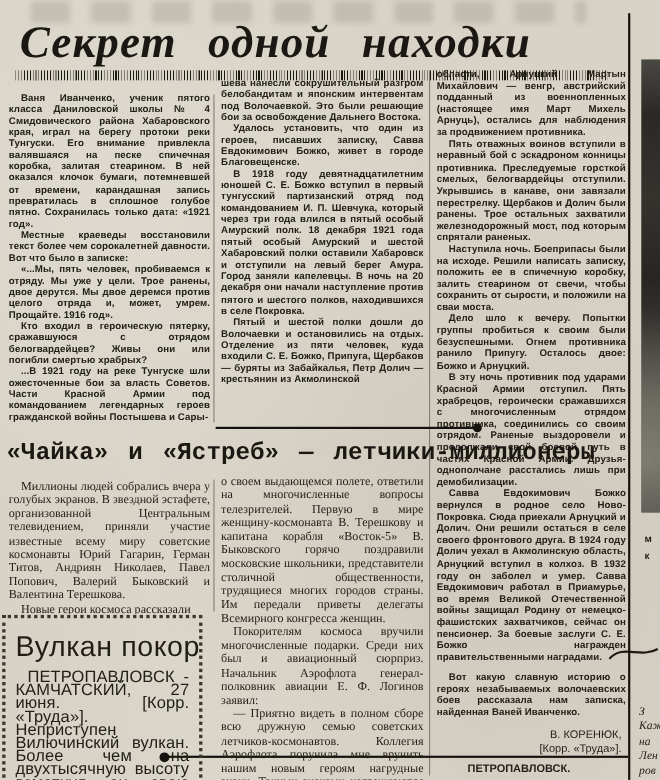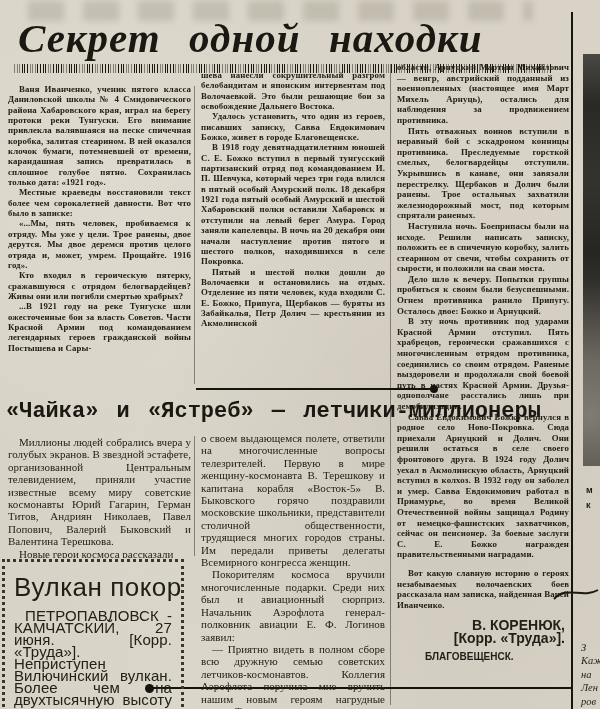--- a/index.html
+++ b/index.html
@@ -39,31 +39,31 @@
   .endrule{position:absolute;height:2px;background:#15130f;}
   .endrule.dot-r::after{content:"";position:absolute;right:-2px;top:-3px;width:8px;height:8px;border-radius:50%;background:#15130f;}
   .endrule.dot-l::before{content:"";position:absolute;left:-2px;top:-3px;width:9px;height:9px;border-radius:50%;background:#15130f;}
   .rule-top{left:196px;top:388px;width:240px;}
   .rule-bottom{left:147px;top:687px;width:424px;}
   
   section{position:absolute;overflow:hidden;}
   p{margin:0;text-align:justify;text-indent:11px;}
   p.cont{text-indent:0;}
   .sans-body p{
-    font-family:Liberation Serif, serif;font-weight:700;
+    font-family:Liberation Sans, sans-serif;font-weight:700;
     font-size:8.8px;line-height:10.35px;letter-spacing:.1px;color:#23201a;
   }
   .a1c1{left:8px;top:84px;width:183px;height:306px;}
   .a1c2{left:201px;top:70px;width:184px;height:318px;}
   .a1c3{left:397px;top:62px;width:172px;height:645px;overflow:visible;}
   .a1c3 p{line-height:10.6px;}
   .a1c3 .lastpar{margin-top:8px;}
   .byline{
     margin-top:9px;text-align:right;padding-right:4px;
-    font-family:"Liberation Sans",sans-serif;font-weight:700;font-size:14px;line-height:13px;
+    font-family:"Liberation Sans",sans-serif;font-weight:400;font-size:10px;line-height:13px;
   }
   .dateline-city{
     margin-top:5px;padding-left:28px;
     font-family:"Liberation Sans",sans-serif;font-weight:700;font-size:10px;line-height:13px;
   }
   
   .headline2{
     position:absolute;left:6px;top:397px;width:500px;margin:0;
     font-family:Liberation Mono, monospace;font-weight:700;
     font-size:22px;line-height:30px;text-align:center;word-spacing:5px;color:#1b1813;
@@ -143,21 +143,21 @@
     <p>Пять отважных воинов вступили в неравный бой с эскадроном конницы противника. Преследуемые горсткой смелых, белогвардейцы отступили. Укрывшись в канаве, они завязали перестрелку. Щербаков и Долич были ранены. Трое остальных захватили железнодорожный мост, под которым спрятали раненых.</p>
     <p>Наступила ночь. Боеприпасы были на исходе. Решили написать записку, положить ее в спичечную коробку, залить стеарином от свечи, чтобы сохранить от сырости, и положили на сваи моста.</p>
     <p>Дело шло к вечеру. Попытки группы пробиться к своим были безуспешными. Огнем противника ранило Припугу. Осталось двое: Божко и Арнуцкий.</p>
     <p>В эту ночь противник под ударами Красной Армии отступил. Пять храбрецов, героически сражавшихся с многочисленным отрядом противника, соединились со своим отрядом. Раненые выздоровели и продолжали свой боевой путь в частях Красной Армии. Друзья-однополчане расстались лишь при демобилизации.</p>
     <p>Савва Евдокимович Божко вернулся в родное село Ново-Покровка. Сюда приехали Арнуцкий и Долич. Они решили остаться в селе своего фронтового друга. В 1924 году Долич уехал в Акмолинскую область, Арнуцкий вступил в колхоз. В 1932 году он заболел и умер. Савва Евдокимович работал в Приамурье, во время Великой Отечественной войны защищал Родину от немецко-фашистских захватчиков, сейчас он пенсионер. За боевые заслуги С. Е. Божко награжден правительственными наградами.</p>
     <p class="lastpar">Вот какую славную историю о героях незабываемых волочаевских боев рассказала нам записка, найденная Ваней Иванченко.</p>
     <div class="byline">
       <span>В. КОРЕНЮК,</span><br>
       <span>[Корр. «Труда»].</span>
     </div>
-    <div class="dateline-city">БЛАГОВЕЩЕНСК.</div>
+    <div class="dateline-city">ПЕТРОПАВЛОВСК.</div>
   </section>
 
   <div class="endrule dot-r rule-top"></div>
   <div class="endrule dot-l rule-bottom"></div>
 
   <h2 class="headline2">«Чайка» и «Ястреб» — летчики-миллионеры</h2>
 
   <section class="serif-body a2c1">
     <p>Миллионы людей собрались вчера у голубых экранов. В звездной эстафете, организованной Центральным телевидением, приняли участие известные всему миру советские космонавты Юрий Гагарин, Герман Титов, Андриян Николаев, Павел Попович, Валерий Быковский и Валентина Терешкова.</p>
     <p>Новые герои космоса рассказали</p>

